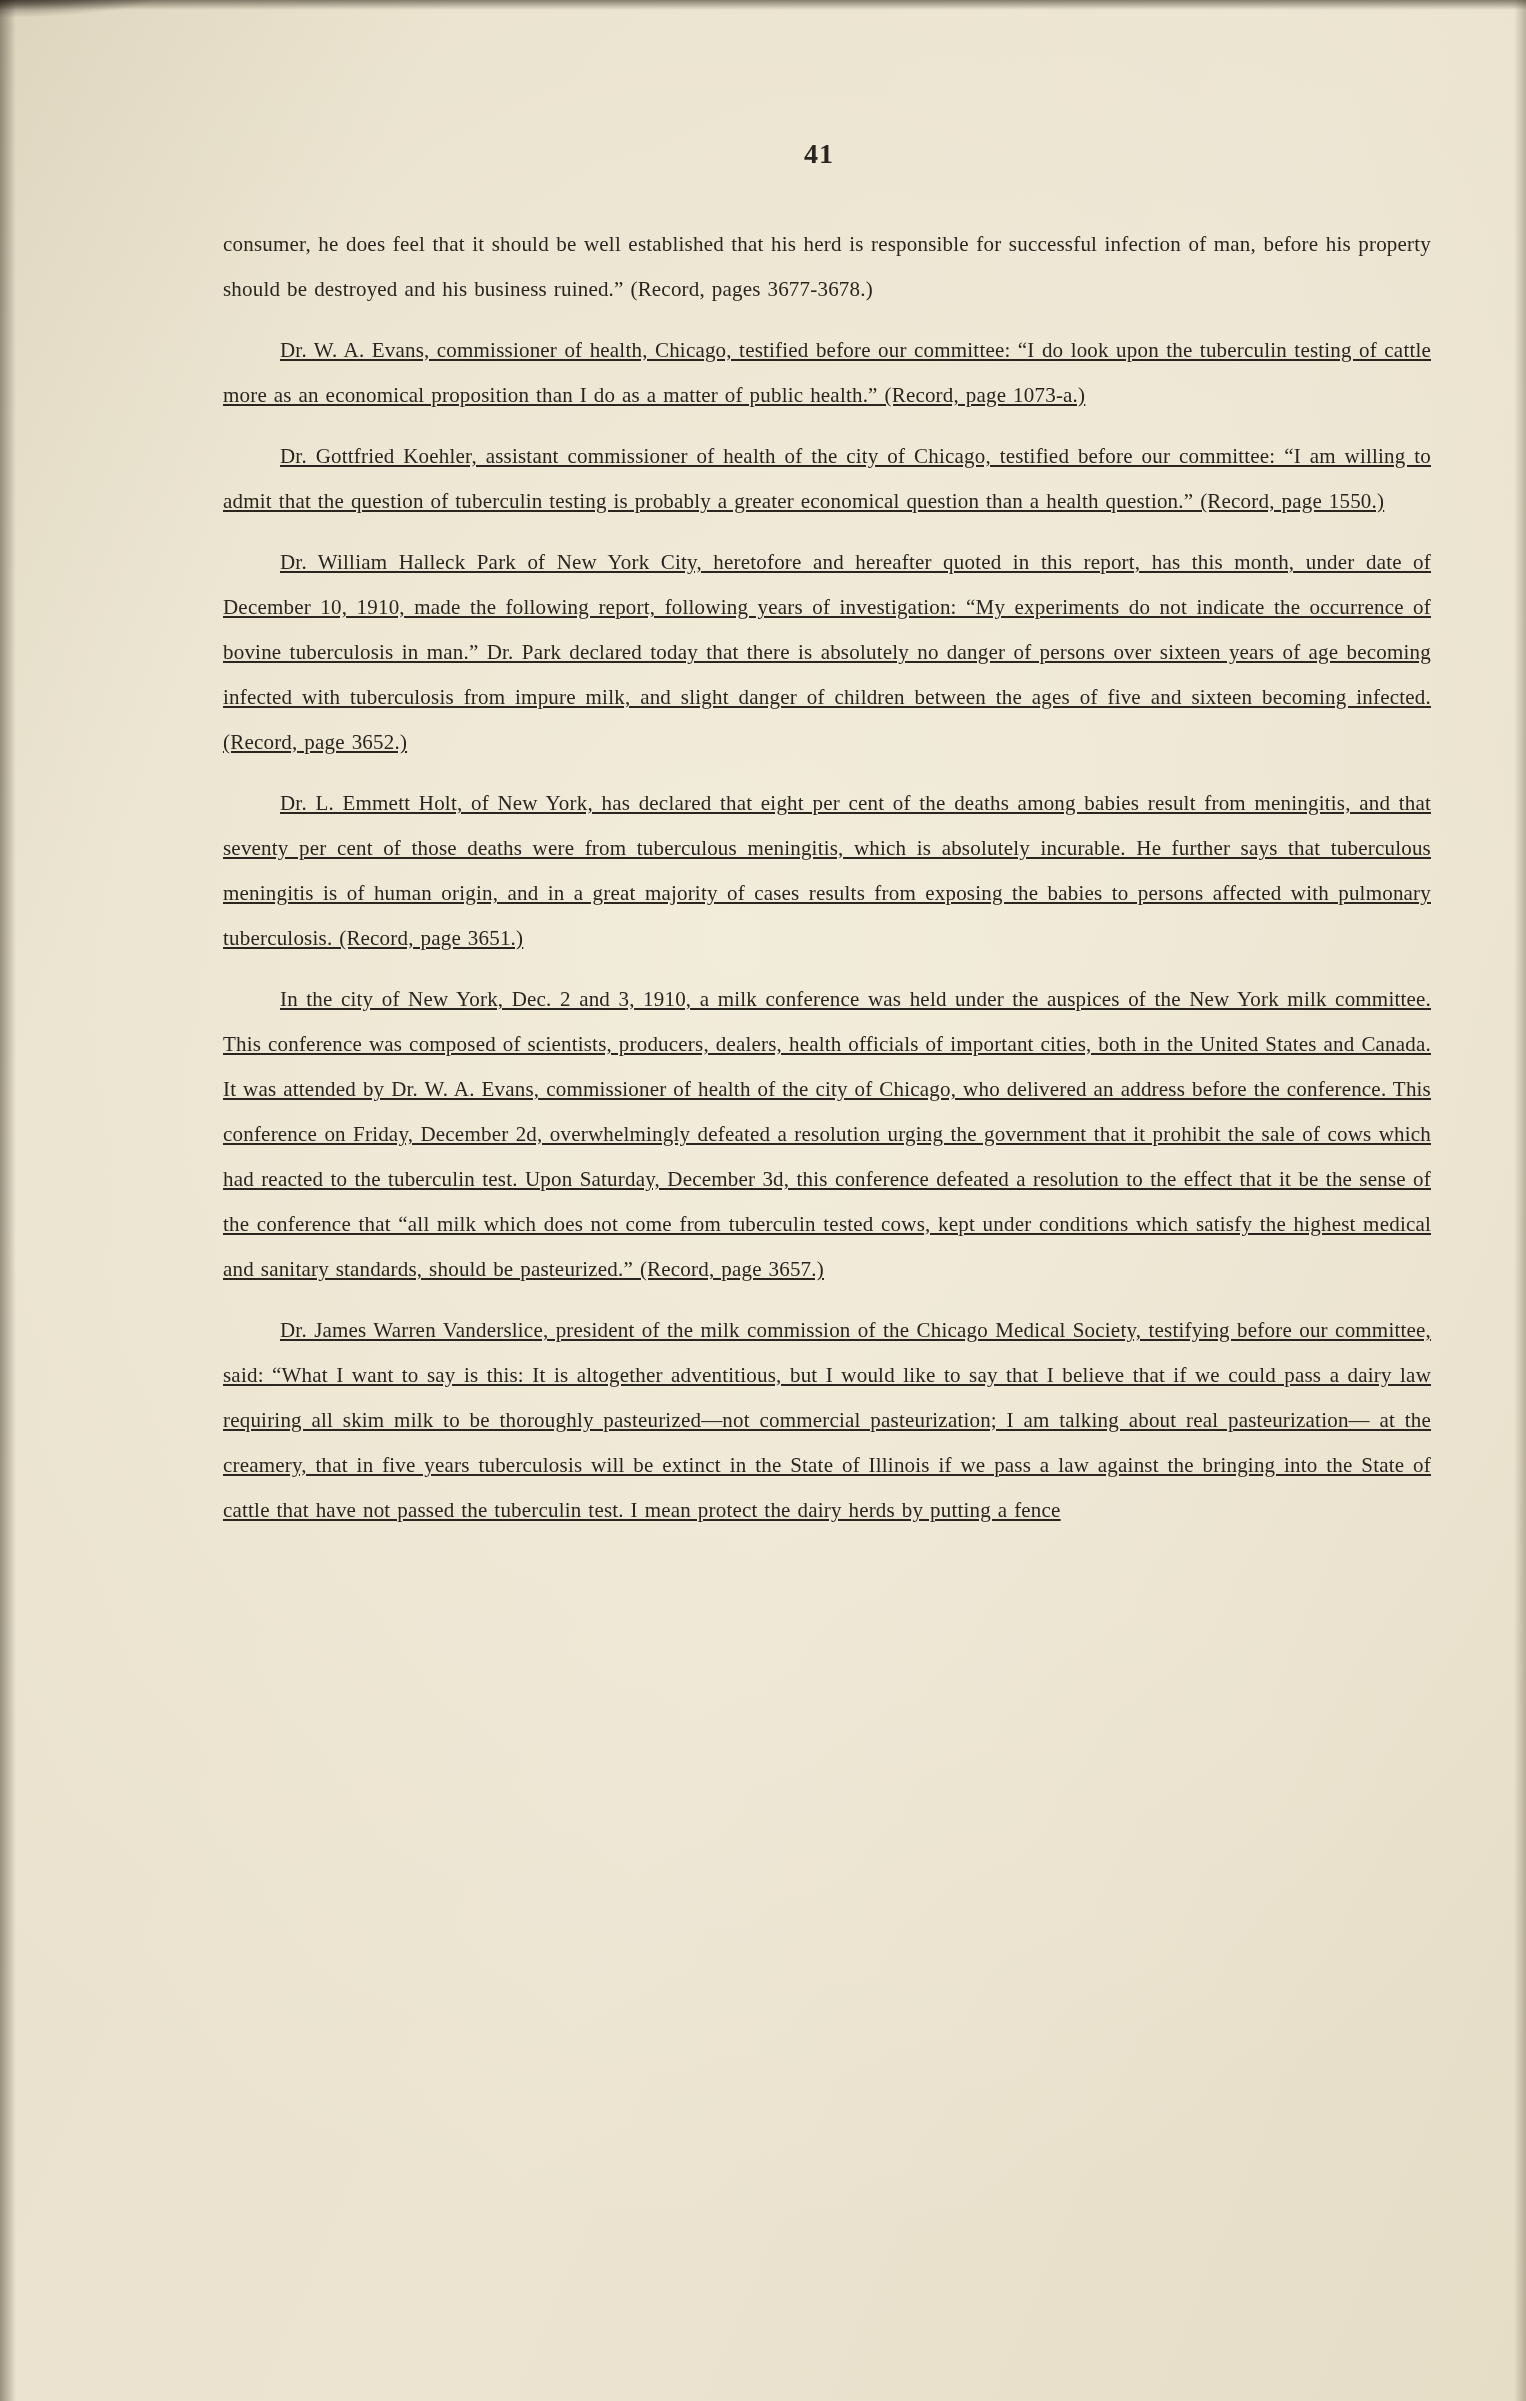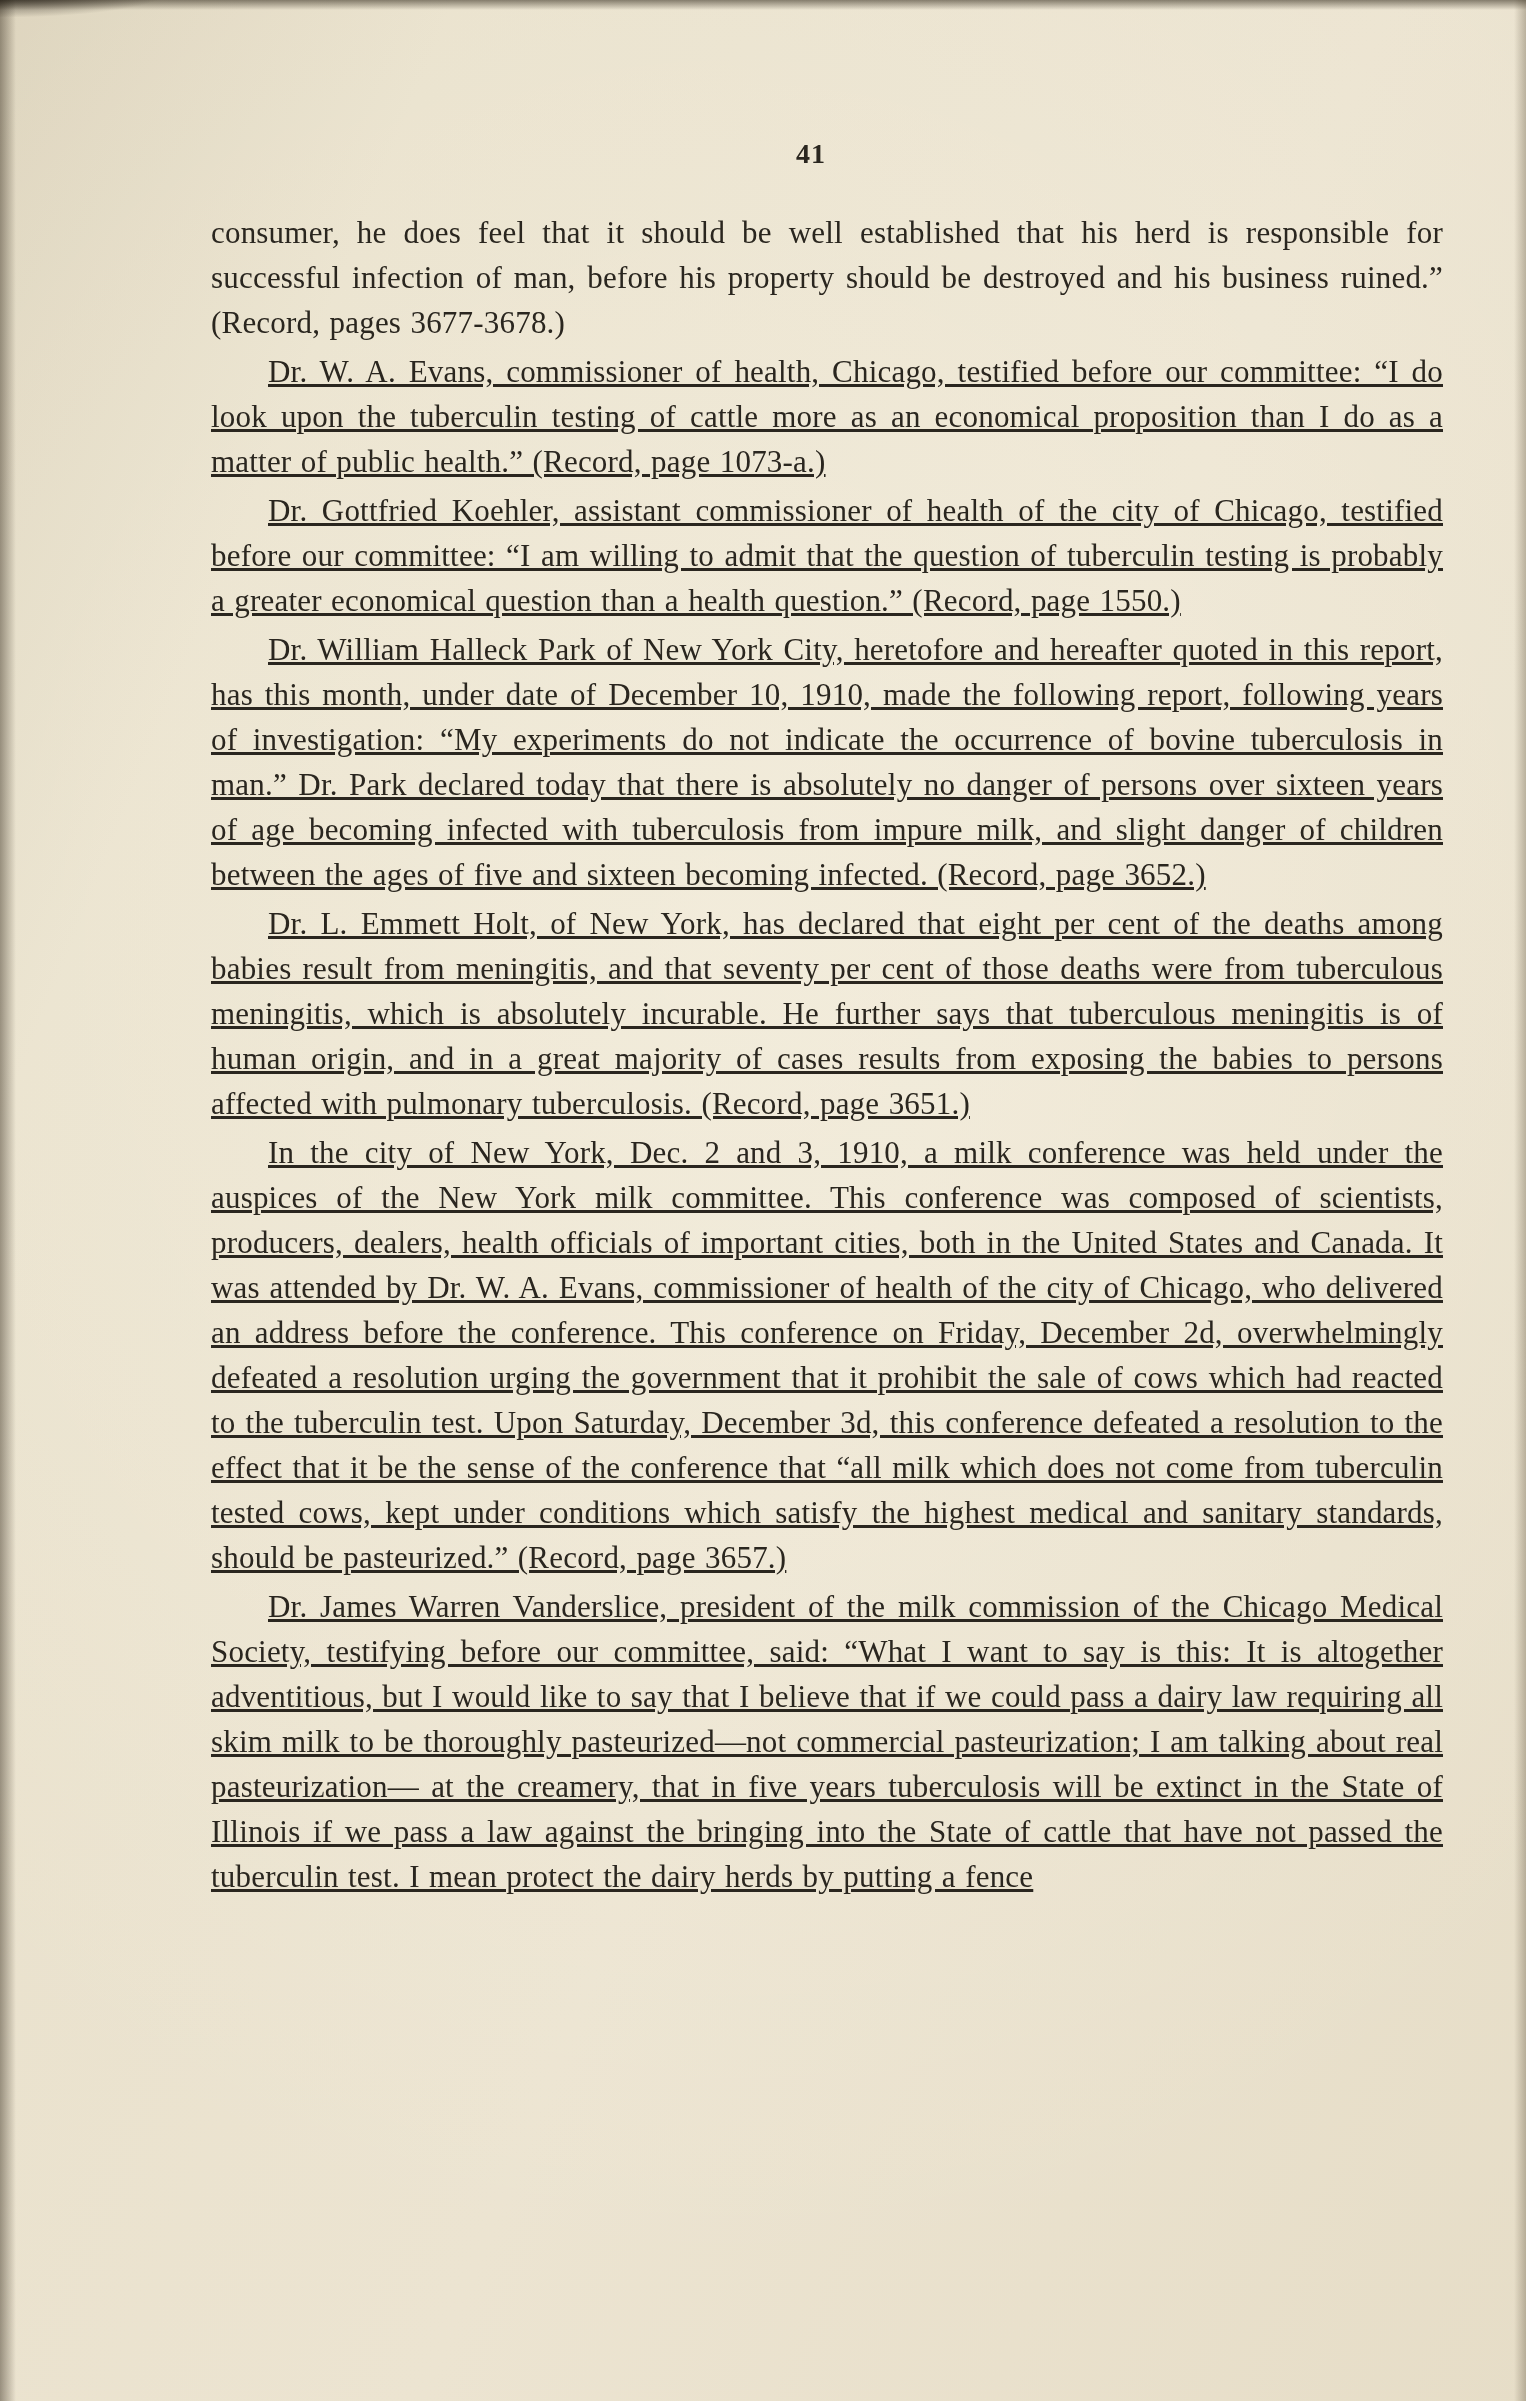--- a/index.html
+++ b/index.html
@@ -36,38 +36,38 @@
     background: radial-gradient(110% 170% at 80% 190%, #16120d 42%, rgba(22,18,13,0) 72%);
   }
   .edge-right {
     position: absolute; right: 0; top: 0; width: 12.5px; height: 100%;
     background: linear-gradient(to left, rgba(70,58,38,0.30), rgba(70,58,38,0));
   }
 
   .page-number {
     position: absolute;
     top: 138px;
-    left: 189px;
+    left: 197px;
     width: 1244px;
     text-align: center;
     font-size: 28px;
     font-weight: bold;
     letter-spacing: 1px;
   }
 
   .text-block {
     position: absolute;
     left: 207px;
     top: 206px;
     width: 1240px;
   }
   p.para {
-    margin: 4px;
+    margin: 16px;
     text-align: justify;
-    font-size: 31px;
+    font-size: 21px;
     line-height: 45px;
     letter-spacing: 0.2px;
     word-spacing: 1.4px;
   }
   p.para.indent {
     text-indent: 57px;
     text-decoration: underline;
   }
 </style>
 </head>

